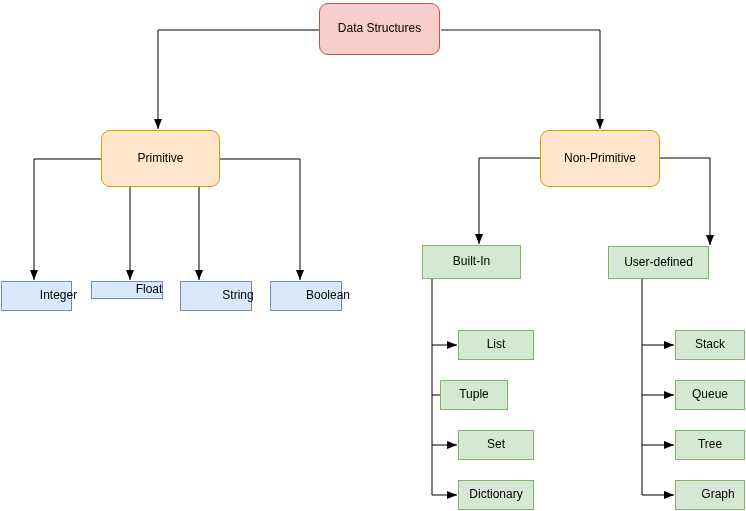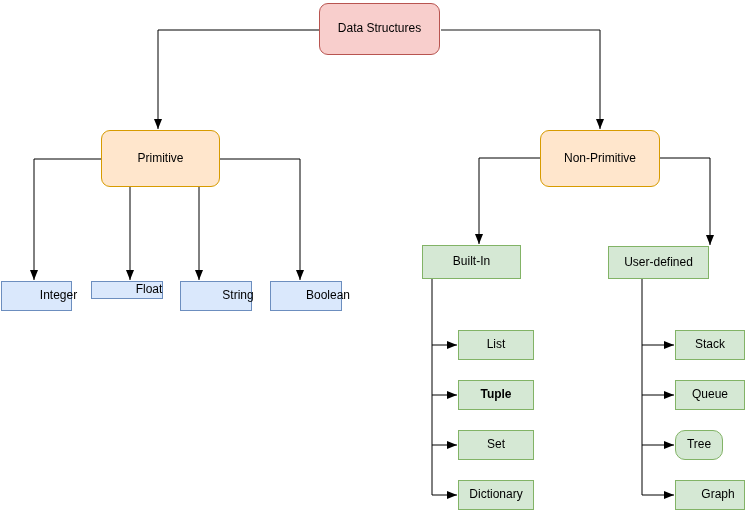--- a/index.html
+++ b/index.html
@@ -108,36 +108,36 @@
   <div class="node blue" style="left:270px; top:281px; width:72px; height:30px;">
     <span>Boolean</span>
   </div>
   <div class="node green" style="left:608px; top:246px; width:101px; height:33px;">
     <span>User-defined</span>
   </div>
 
   <div class="node green" style="left:458px; top:330px; width:76px; height:30px;">
     <span>List</span>
   </div>
-  <div class="node green" style="left:458px; top:380px; width:76px; height:30px;font-weight:bold;">
+  <div class="node green" style="left:440px; top:380px; width:68px; height:30px;">
     <span>Tuple</span>
   </div>
   <div class="node green" style="left:458px; top:430px; width:76px; height:30px;">
     <span>Set</span>
   </div>
   <div class="node green" style="left:458px; top:480px; width:76px; height:30px;">
     <span>Dictionary</span>
   </div>
 
   <div class="node green" style="left:675px; top:330px; width:70px; height:30px;">
     <span>Stack</span>
   </div>
   <div class="node green" style="left:675px; top:380px; width:70px; height:30px;">
     <span>Queue</span>
   </div>
-  <div class="node green" style="left:675px; top:430px; width:48px; height:30px;border-radius:10px;">
+  <div class="node green" style="left:675px; top:430px; width:70px; height:30px;">
     <span>Tree</span>
   </div>
   <div class="node green" style="left:675px; top:480px; width:70px; height:30px;padding-left:16px;">
     <span>Graph</span>
   </div>
 
 </div>
 
 </body></html>

